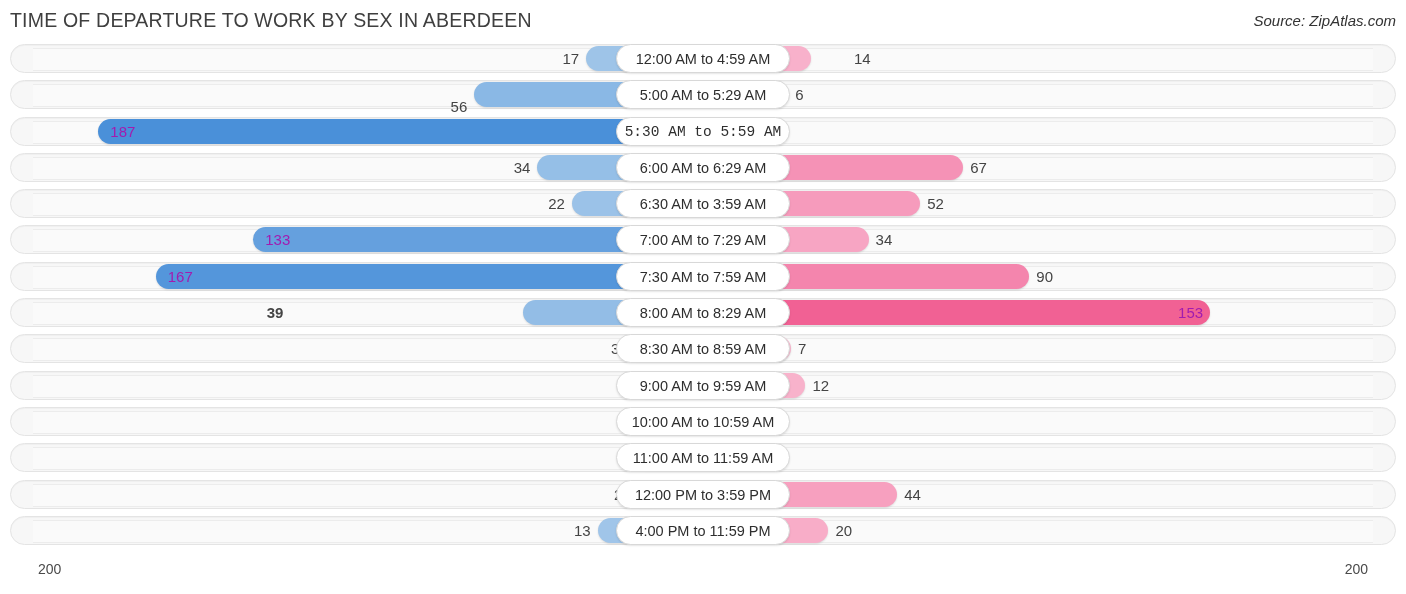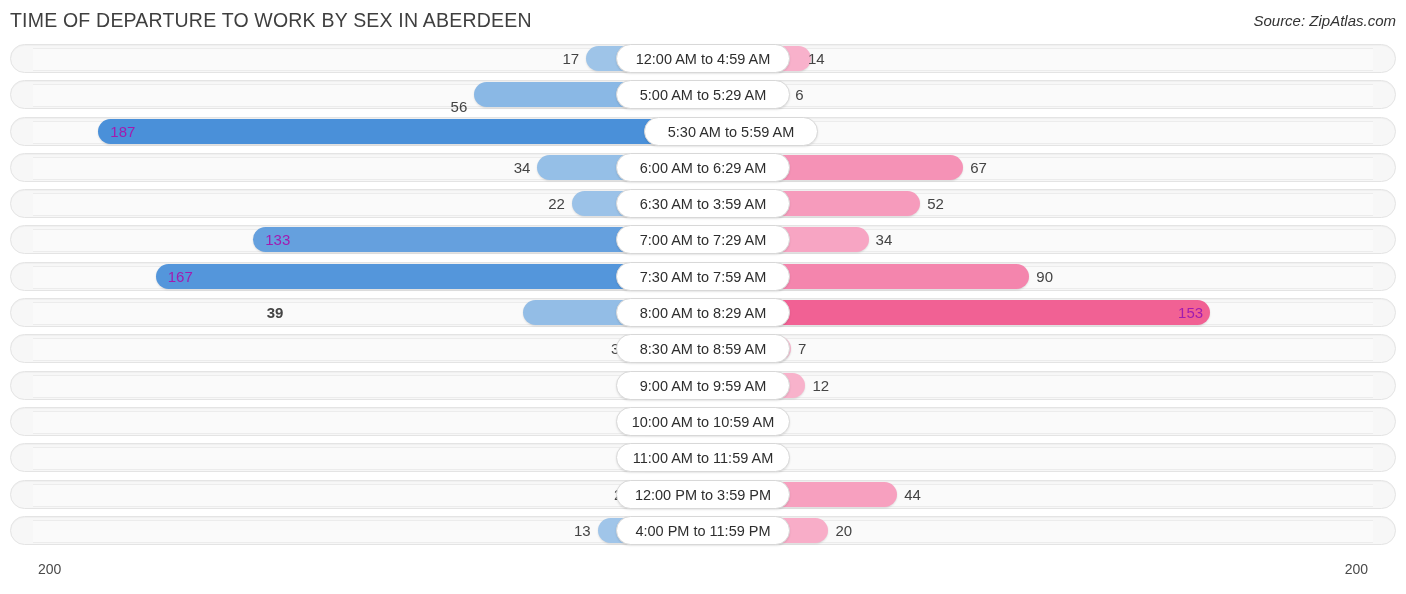--- a/index.html
+++ b/index.html
@@ -190,21 +190,21 @@
 
 <div class="chart" id="chart">
     <div class="row">
       <div class="track">
         <div class="track-inner"></div>
       </div>
       <div class="bars">
         <div class="bar bar-male" style="left: 586.21px; width: 116.79px; background: rgb(158, 196, 232);"></div>
         <div class="val" style="left: 0px; width: 579.21px; text-align: right;">17</div>
         <div class="bar bar-female" style="left: 703px; width: 108.18px; background: rgb(248, 177, 203);"></div>
-        <div class="val" style="left: 808px;">14</div>
+        <div class="val" style="left: 854px;">14</div>
       </div>
       <div class="pill" style="left: 616px; width: 174px;">12:00 AM to 4:59 AM</div>
     </div>
     <div class="row">
       <div class="track">
         <div class="track-inner"></div>
       </div>
       <div class="bars">
         <div class="bar bar-male" style="left: 474.28px; width: 228.72px; background: rgb(138, 184, 229);"></div>
         <div class="val" style="left: 0px; width: 467.28px; text-align: right; margin-top: 12px;">56</div>
@@ -216,21 +216,21 @@
     <div class="row">
       <div class="track">
         <div class="track-inner"></div>
       </div>
       <div class="bars">
         <div class="bar bar-male" style="left: 98.31px; width: 604.69px; background: rgb(74, 144, 217);"></div>
         <div class="val val-inside" style="left: 110.31px;">187</div>
         <div class="bar bar-female" style="left: 703px; width: 68px; background: rgb(249, 185, 208);"></div>
         <div class="val" style="left: 778px;">0</div>
       </div>
-      <div class="pill" style="left: 644px; width: 174px;">5:30 AM to 5:59 AM</div>
+      <div class="pill" style="left: 616px; width: 174px; font-family: Liberation Mono, monospace;">5:30 AM to 5:59 AM</div>
     </div>
     <div class="row">
       <div class="track">
         <div class="track-inner"></div>
       </div>
       <div class="bars">
         <div class="bar bar-male" style="left: 537.42px; width: 165.58px; background: rgb(149, 191, 231);"></div>
         <div class="val" style="left: 0px; width: 530.42px; text-align: right;">34</div>
         <div class="bar bar-female" style="left: 703px; width: 260.29px; background: rgb(245, 146, 182);"></div>
         <div class="val" style="left: 970.29px;">67</div>

